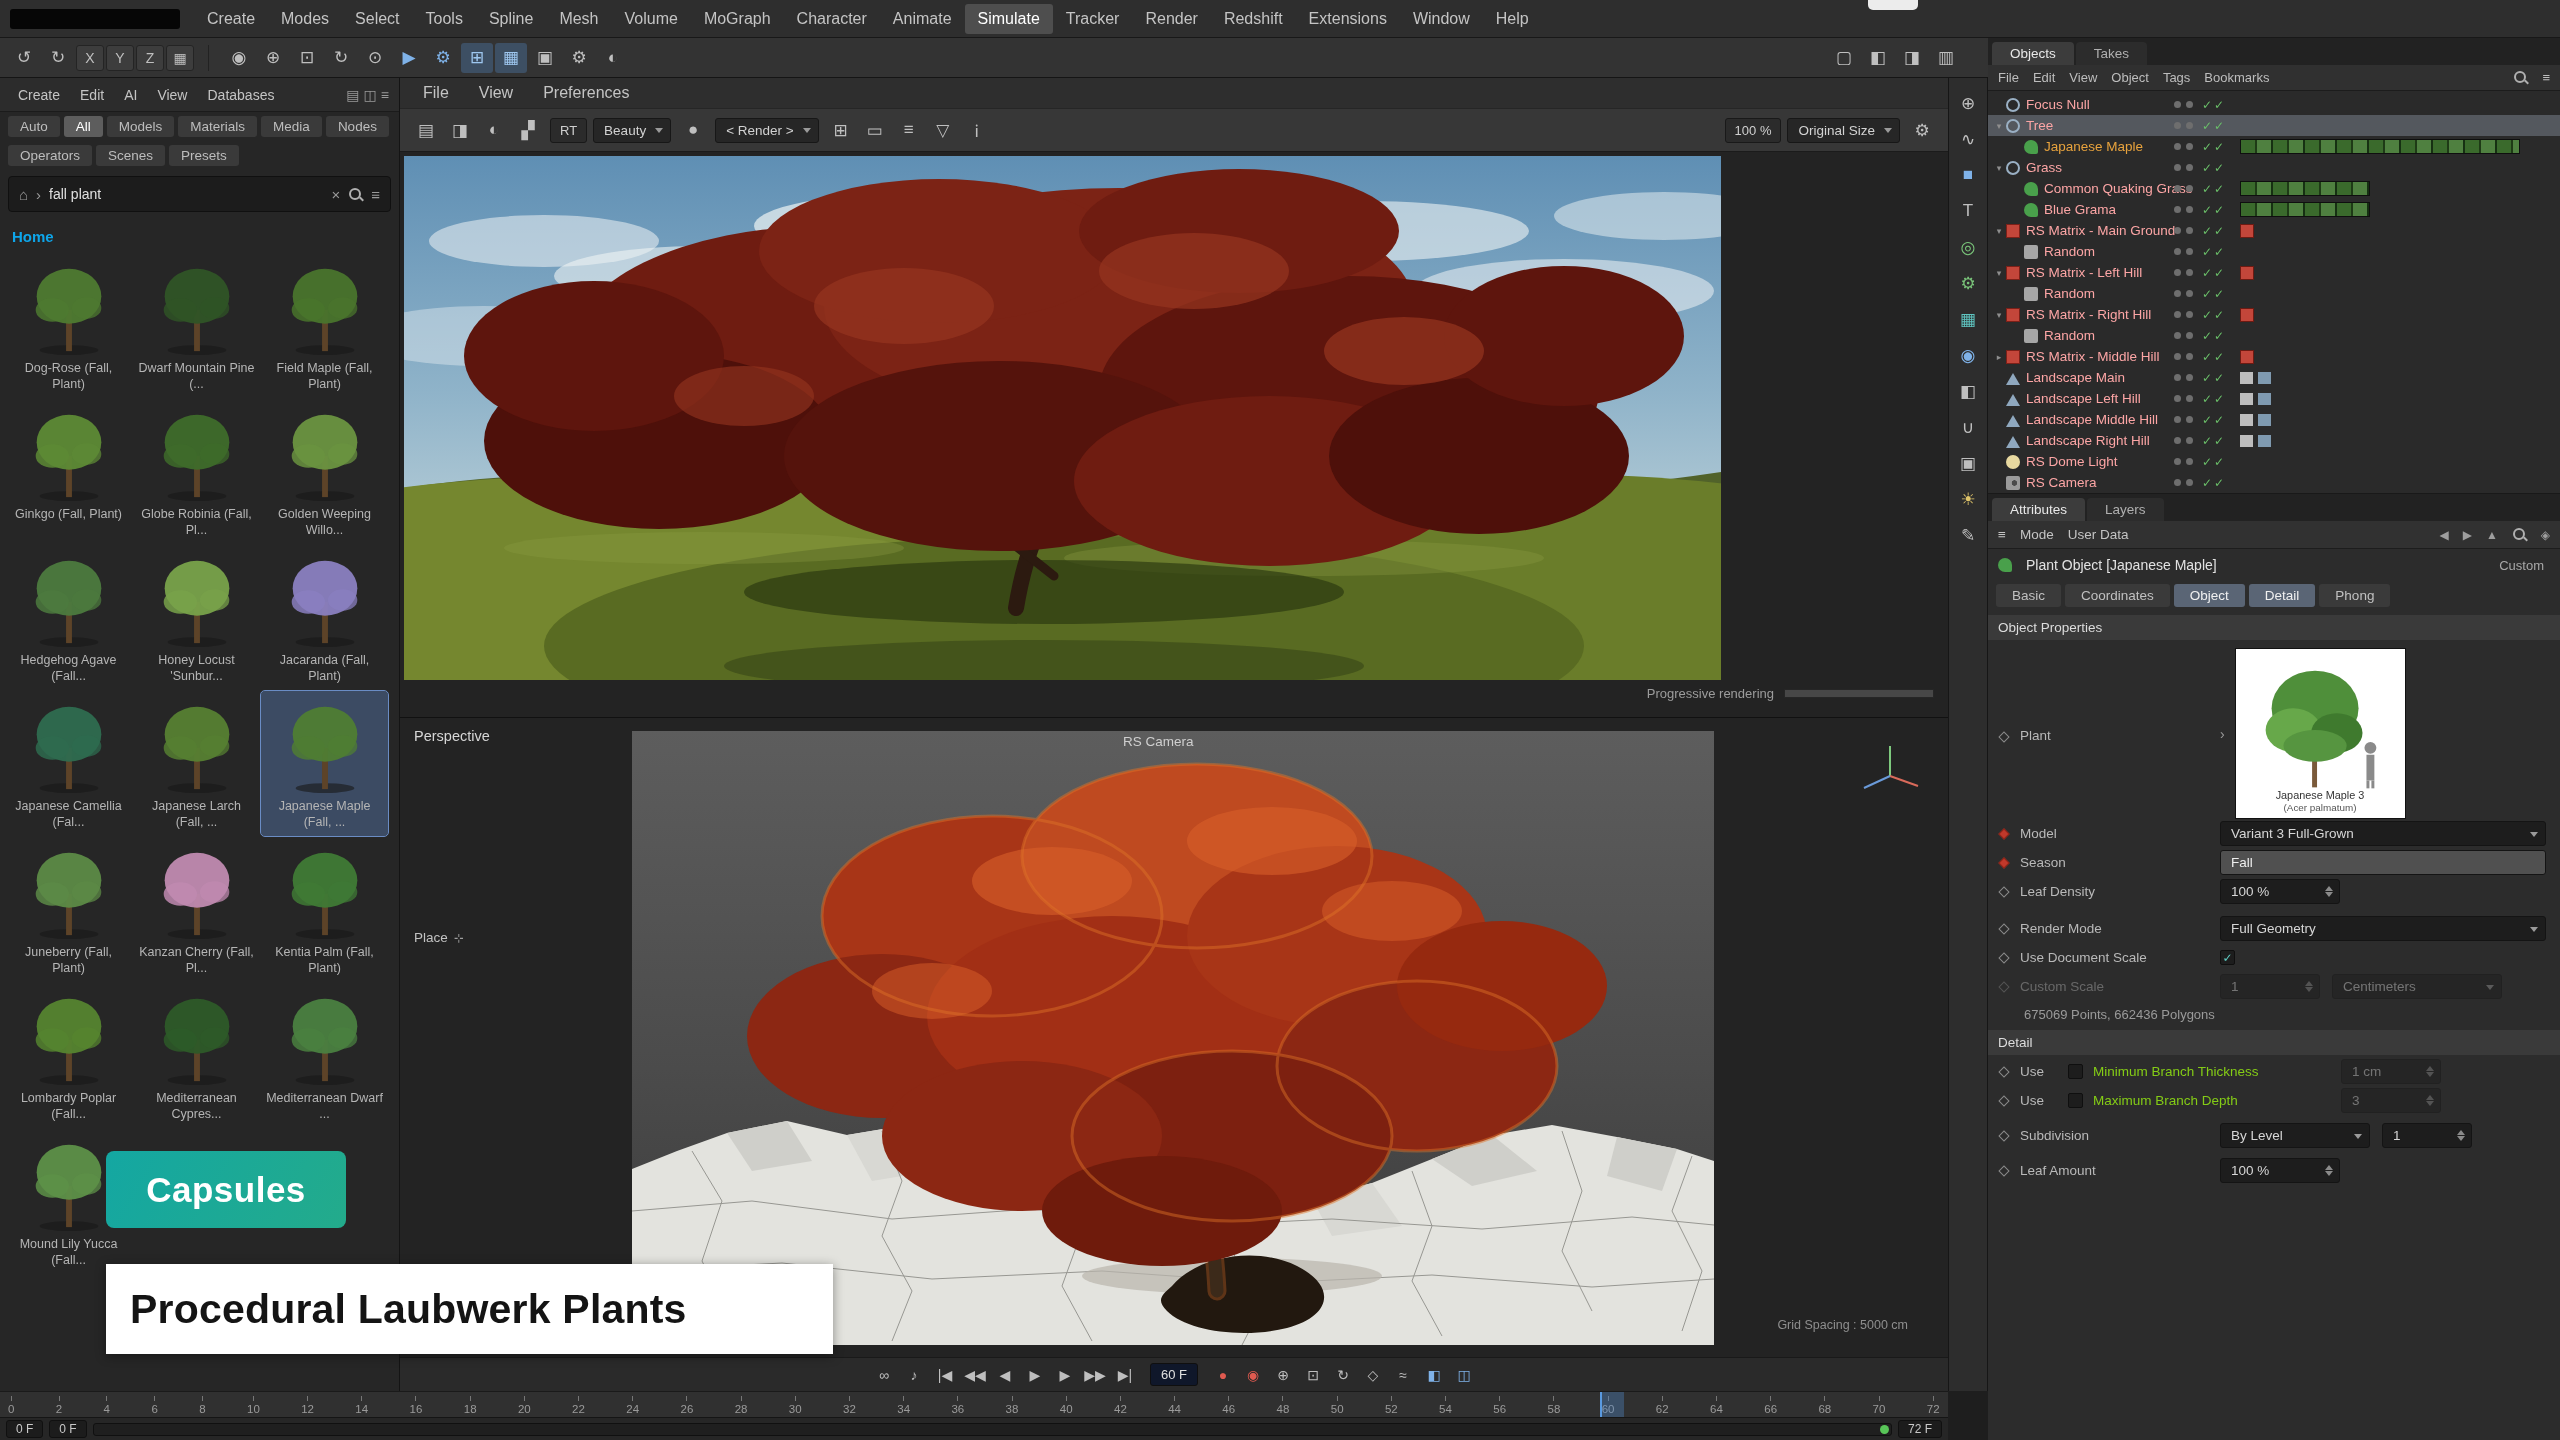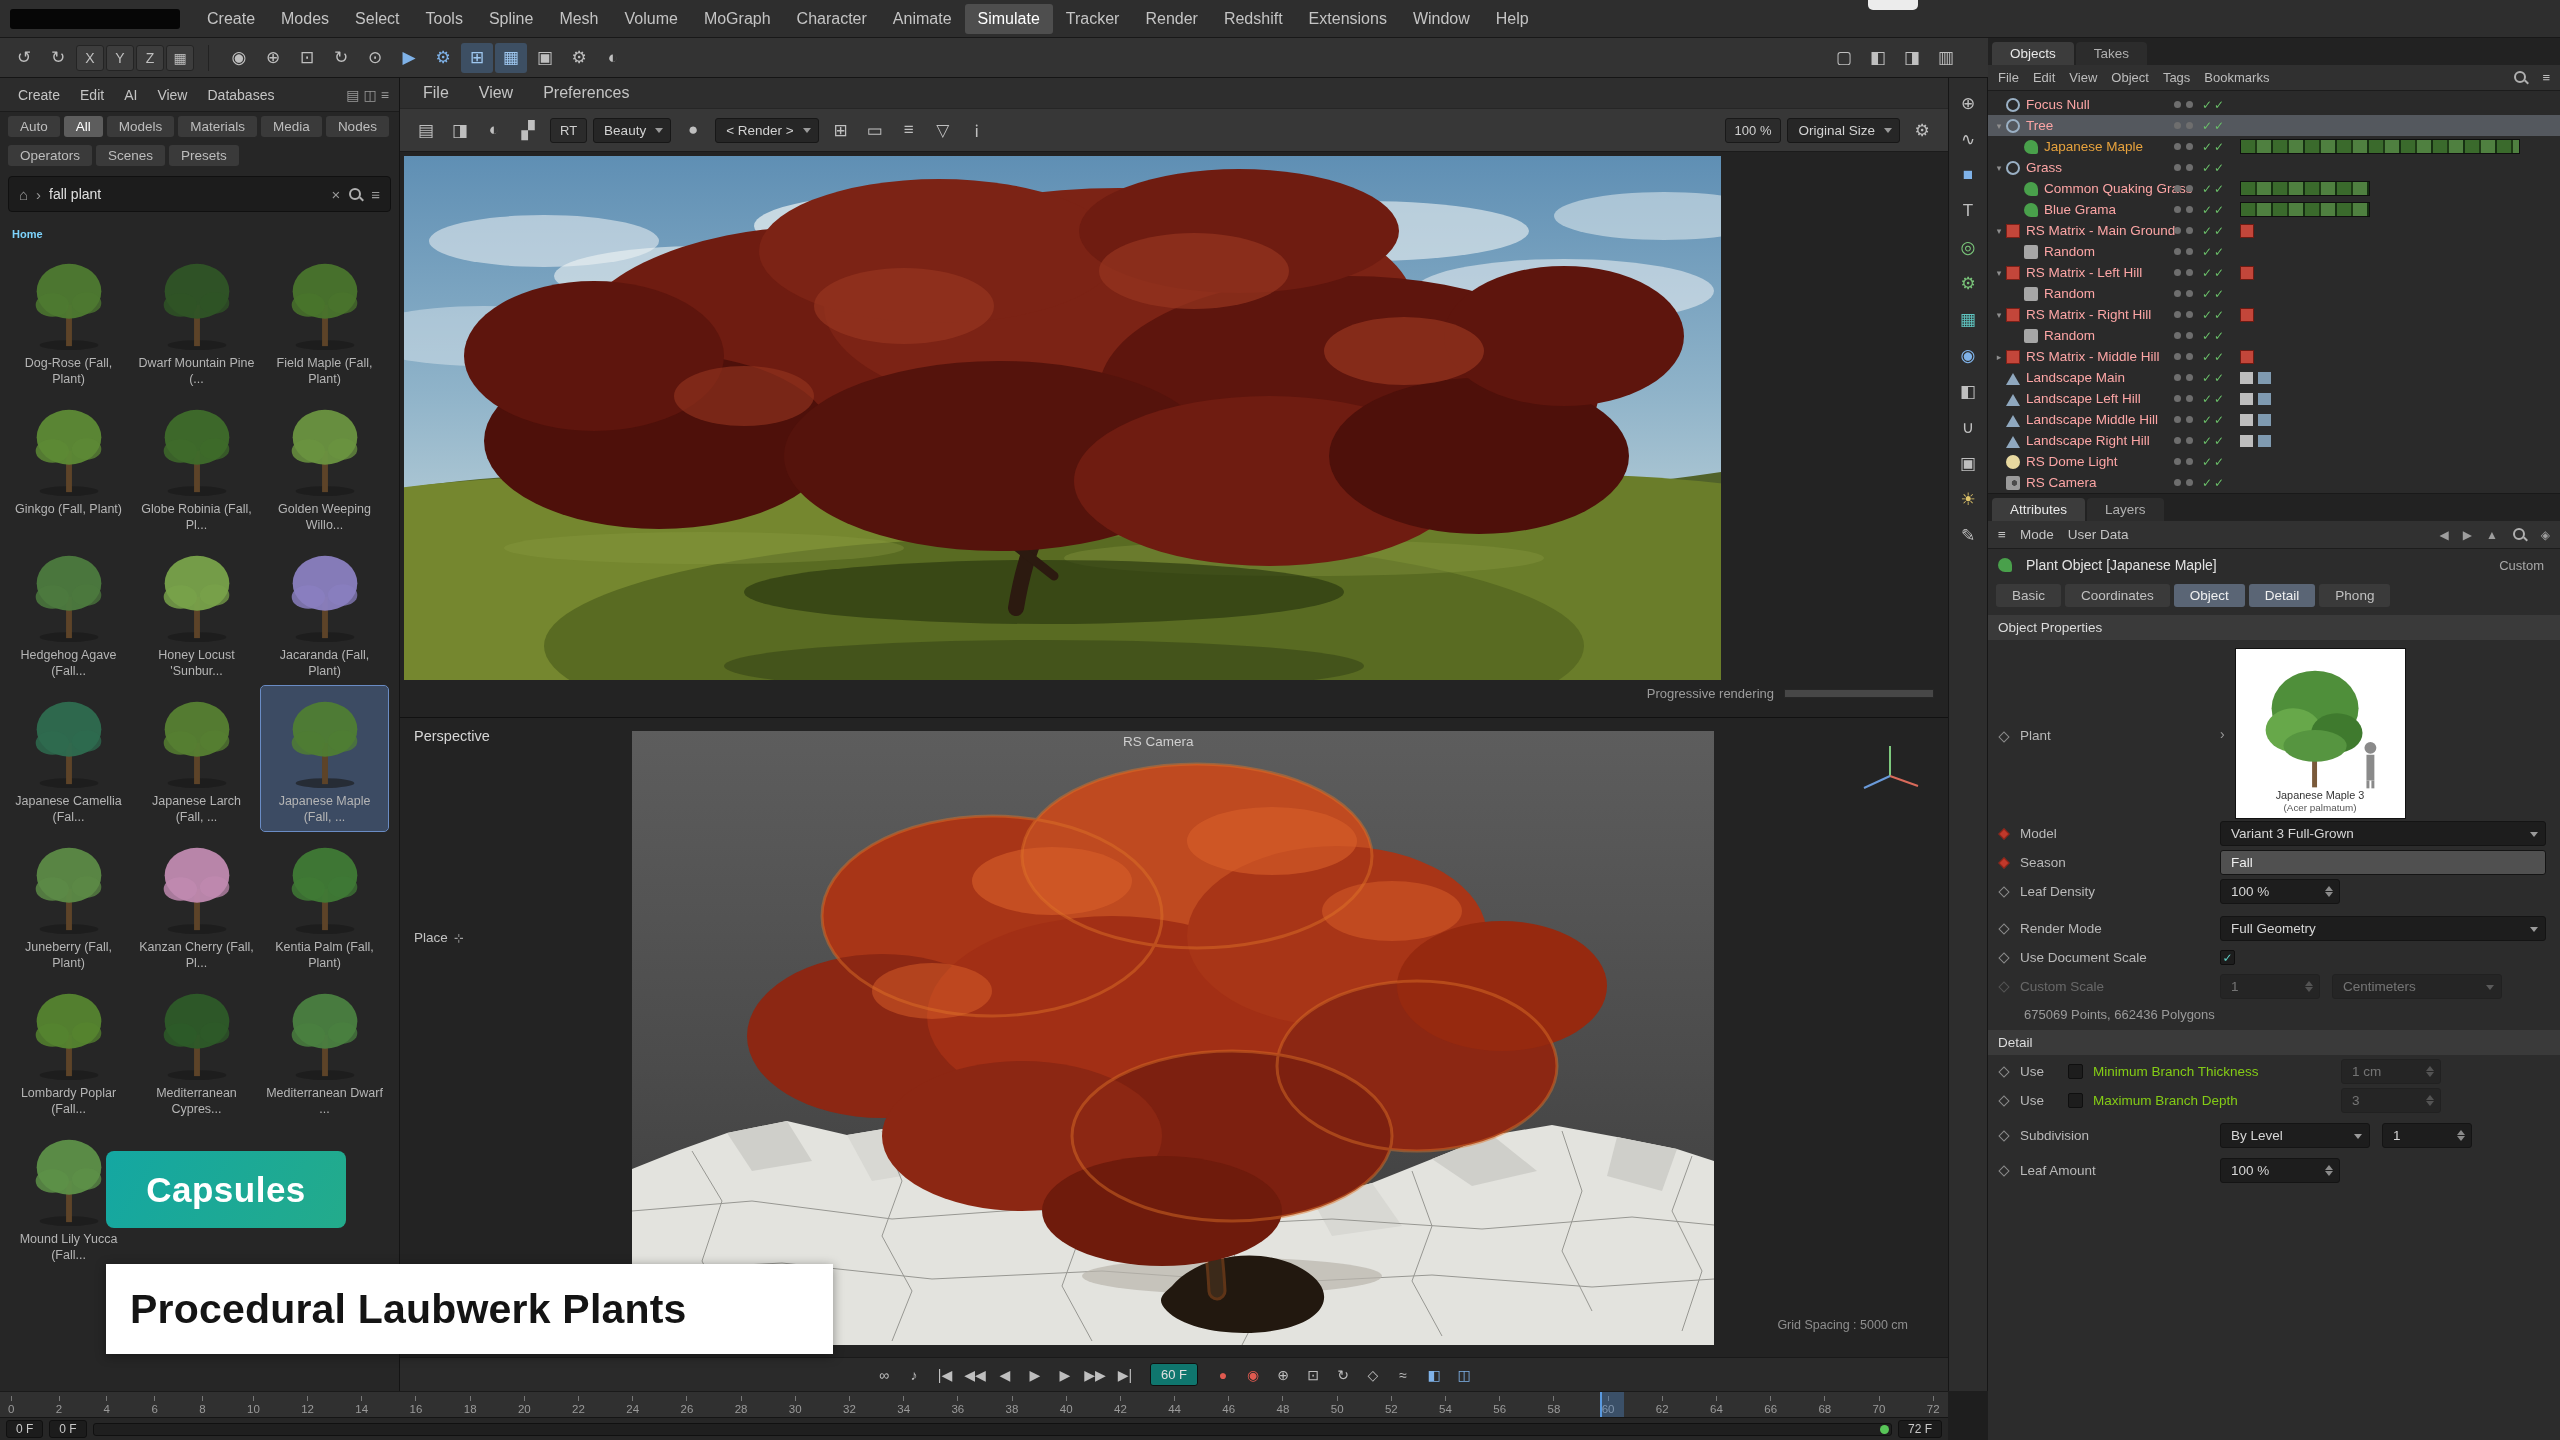--- a/index.html
+++ b/index.html
@@ -34,21 +34,21 @@
   .ab-menu { display:flex; align-items:center; height:34px; padding:0 10px; background:#2c2c2c; border-bottom:1px solid #1b1b1b; }
   .ab-menu-items { display:flex; gap:4px; }
   .ab-menu-items .menu-item { font-size:14px; padding:4px 8px; }
   .ab-icons { margin-left:auto; display:flex; gap:4px; color:#9a9a9a; font-size:14px; }
   .chiprow { display:flex; gap:4px; padding:4px 8px; }
   .chip { padding:3px 12px; background:#3a3a3a; border-radius:3px; font-size:13.5px; color:#bdbdbd; cursor:default; }
   .chip.active { background:#5d5d5d; color:#ffffff; }
   .searchbar { display:flex; align-items:center; gap:8px; height:36px; margin:6px 8px; background:#1c1c1c; border:1px solid #101010; border-radius:4px; padding:0 10px; }
   .searchbar .glyph { color:#9a9a9a; font-size:15px; }
   .search-value { flex:1; color:#e0e0e0; font-size:14px; }
-  .section-label { padding:10px 12px 4px; font-size:11px; font-weight:bold; color:#7dd3fc; }
+  .section-label { padding:10px 12px 4px; font-size:15px; font-weight:bold; color:#0ea5e9; }
   .pgrid { display:flex; flex-wrap:wrap; padding:4px 5px; gap:1px; align-content:flex-start; }
   .pcell { width:127px; padding:6px 4px 4px; border-radius:4px; display:flex; flex-direction:column; align-items:center; }
   .pcell.selected { background:#3c4b63; outline:1px solid #6a8cc4; }
   .pthumb { width:98px; height:98px; }
   .pname { font-size:12.5px; color:#b5b5b5; text-align:center; line-height:1.25; height:33px; overflow:hidden; margin-top:4px; width:100%; }
 
   
   #render-view { position:absolute; left:400px; top:78px; width:1548px; height:640px; background:#232323; border-bottom:1px solid #111; }
   .rv-menu { height:30px; display:flex; align-items:center; gap:4px; padding:0 10px; background:#2e2e2e; font-size:14.5px; }
   .rv-toolbar { height:44px; display:flex; align-items:center; gap:6px; padding:0 10px; background:#373737; border-top:1px solid #262626; border-bottom:1px solid #1b1b1b; }
@@ -67,21 +67,21 @@
   .cam-frame { position:absolute; left:232px; top:13px; width:1082px; height:614px; background:#4a4a4a; }
   .cam-frame svg { display:block; width:100%; height:100%; }
   .vp-label { position:absolute; left:14px; top:10px; font-size:14.5px; color:#d6d6d6; }
   .vp-camlabel { position:absolute; left:723px; top:16px; font-size:13.5px; color:#cfcfcf; }
   .vp-place { position:absolute; left:14px; top:212px; font-size:13.5px; color:#c2c2c2; display:flex; gap:6px; align-items:center; }
   .vp-grid { position:absolute; right:40px; top:600px; font-size:12.5px; color:#8e8e8e; }
   .gizmo { position:absolute; right:22px; top:18px; }
 
   
   #transport { position:absolute; left:400px; top:1357px; width:1548px; height:34px; background:#2a2a2a; display:flex; align-items:center; justify-content:center; gap:3px; border-top:1px solid #191919; }
-  .framebox { background:#0f766e; border:1px solid #0f0f0f; padding:3px 10px; border-radius:3px; font-size:13px; color:#e0e0e0; margin:0 8px; }
+  .framebox { background:#0f172a; border:1px solid #0f0f0f; padding:3px 10px; border-radius:3px; font-size:13px; color:#e0e0e0; margin:0 8px; }
   #transport .ibtn { min-width:28px; height:26px; font-size:14px; }
 
   
   #ruler { position:absolute; left:0; top:1391px; width:1948px; height:26px; background:#303030; border-top:1px solid #1a1a1a; }
   .ticks { display:flex; justify-content:space-between; padding:0 8px; height:100%; align-items:flex-end; }
   .tick { font-size:11.5px; color:#9a9a9a; display:flex; flex-direction:column; align-items:center; line-height:1.4; }
   .tick::before { content:""; width:1px; height:5px; background:#777; }
   .playhead { position:absolute; left:1600px; top:0; width:24px; height:26px; background:rgba(80,140,210,.35); border-left:2px solid #5a9ae0; }
   #status { position:absolute; left:0; top:1417px; width:1948px; height:23px; background:#262626; display:flex; align-items:center; gap:6px; padding: 0 6px; border-top:1px solid #151515; }
   .sbox { background:#1c1c1c; border:1px solid #101010; border-radius:3px; padding:1px 9px; font-size:12px; color:#c9c9c9; }

